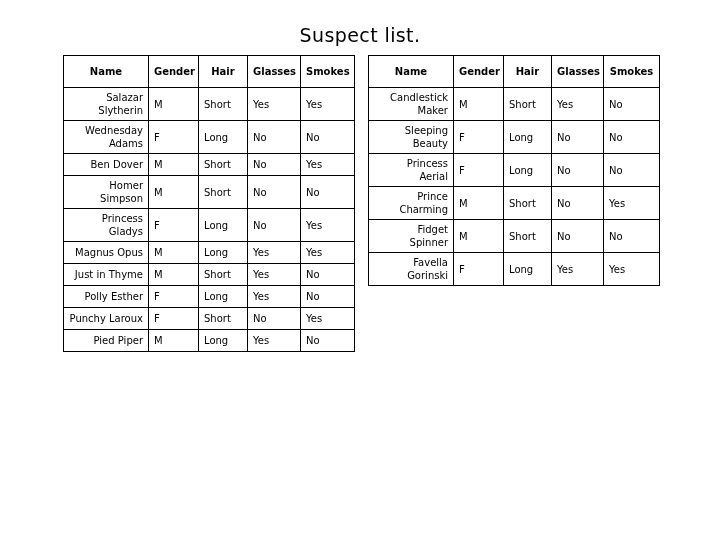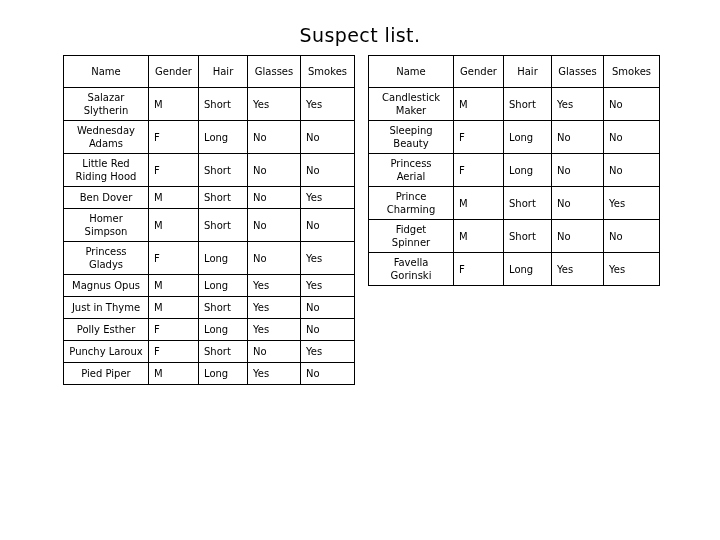--- a/index.html
+++ b/index.html
@@ -41,26 +41,27 @@
     font-size: 10px;
     line-height: 13px;
     color: #000000;
     vertical-align: middle;
     padding: 2px 5px;
     overflow: hidden;
   }
   .suspect-table th {
     text-align: center;
     height: 27px;
+    font-weight: bold;
   }
   .suspect-table td {
     text-align: left;
   }
   .suspect-table td.name-cell {
-    text-align: center;
+    text-align: right;
   }
   .suspect-table tr.row-single td { height: 17px; }
   .suspect-table tr.row-double td { height: 28px; }
 
   
   #table-left { left: 63px; top: 55px; width: 291px; }
   #table-left col.c-name    { width: 85px; }
   #table-left col.c-gender  { width: 50px; }
   #table-left col.c-hair    { width: 49px; }
   #table-left col.c-glasses { width: 53px; }
@@ -112,30 +113,20 @@
       <tr class="row-double">
         <td class="name-cell">
           <span class="nm-line">Wednesday</span>
           <span class="nm-line">Adams</span>
         </td>
         <td>F</td>
         <td>Long</td>
         <td>No</td>
         <td>No</td>
       </tr>
-      <tr class="row-double">
-        <td class="name-cell">
-          <span class="nm-line">Little Red</span>
-          <span class="nm-line">Riding Hood</span>
-        </td>
-        <td>F</td>
-        <td>Short</td>
-        <td>No</td>
-        <td>No</td>
-      </tr>
       <tr class="row-single">
         <td class="name-cell">
           <span class="nm-line">Ben Dover</span>
         </td>
         <td>M</td>
         <td>Short</td>
         <td>No</td>
         <td>Yes</td>
       </tr>
       <tr class="row-double">

